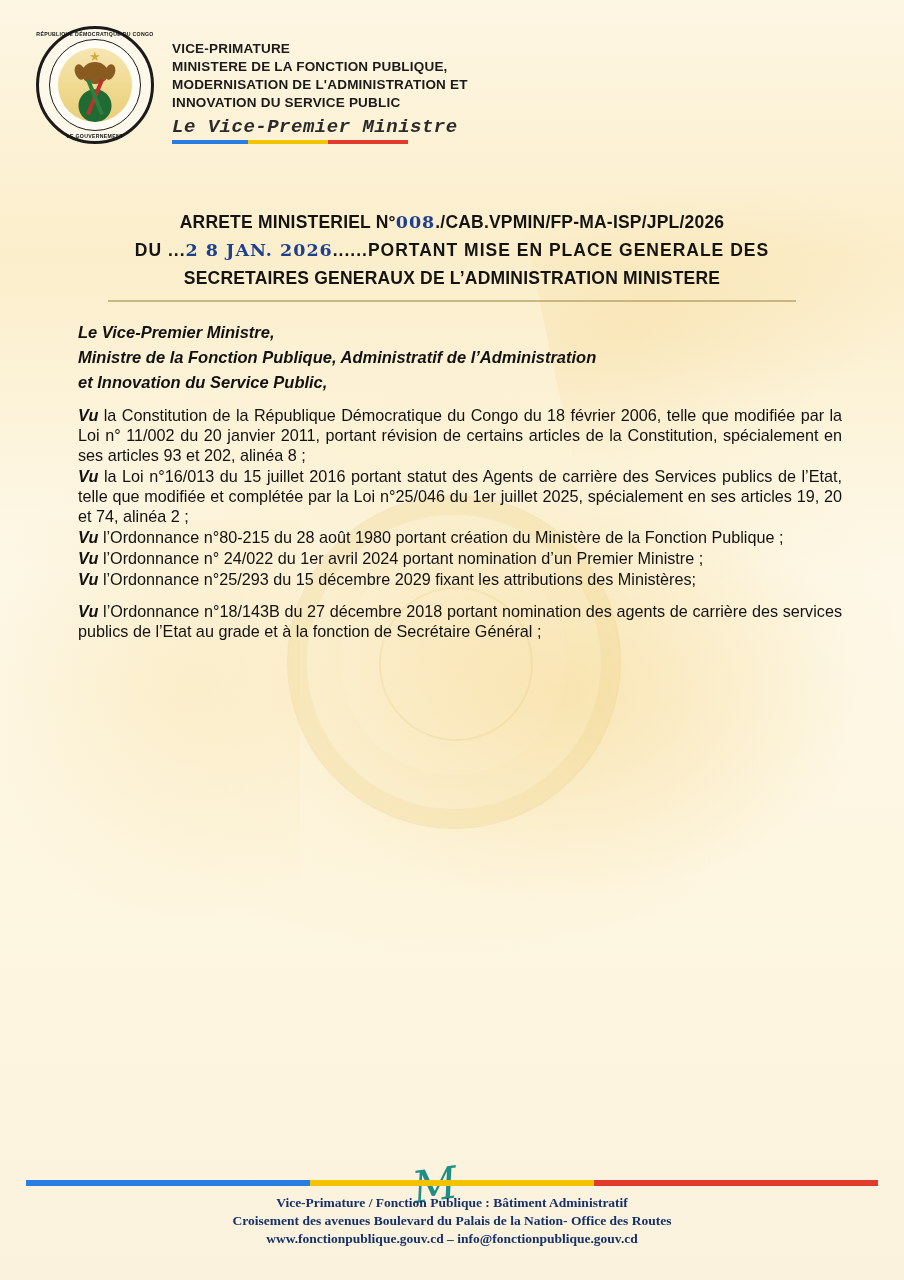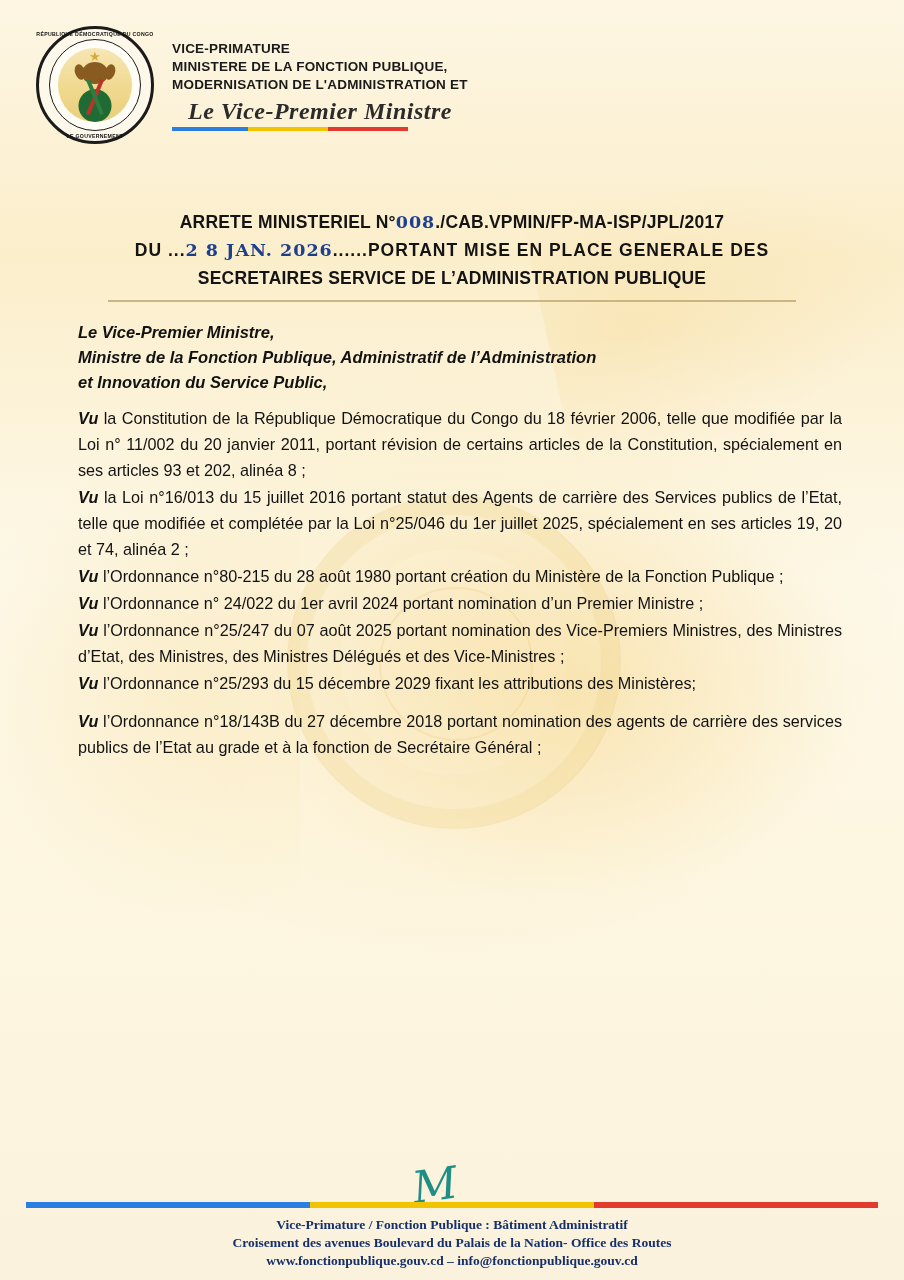--- a/index.html
+++ b/index.html
@@ -176,28 +176,27 @@
   }
   .header-text .line {
     font-size: 13.5px;
     font-weight: bold;
     letter-spacing: 0.2px;
     color: #1a1a1a;
     line-height: 18px;
   }
   .vpm-script {
     margin-top: 4px;
-    font-family: Liberation Serif, serif;
+    font-family: Liberation Mono, monospace;
     font-style: italic;
     font-weight: bold;
-    font-size: 24px;
+    font-size: 19px;
     color: #2b2b2b;
     letter-spacing: 0.5px;
     position: relative;
-    margin-left: 16px;
   }
   .vpm-underline {
     margin-top: 2px;
     width: 236px;
     height: 4px;
     background: linear-gradient(90deg, #2a7de1 0%, #2a7de1 32%, #f2c300 32%, #f2c300 66%, #e23b2e 66%, #e23b2e 100%);
   }
 
   
   .title-block {
@@ -236,21 +235,21 @@
   .lead {
     font-size: 16.5px;
     font-weight: bold;
     font-style: italic;
     line-height: 25px;
     margin-bottom: 10px;
     margin-top: 12px;
   }
   .para {
     font-size: 16.2px;
-    line-height: 26px;
+    line-height: 20px;
     text-align: justify;
     margin: 0 0 1px 0;
   }
   .para.spaced { margin-top: 12px; }
   .vu {
     font-weight: bold;
     font-style: italic;
   }
 
   
@@ -268,21 +267,21 @@
     line-height: 44px;
     user-select: none;
   }
 
   
   .footer {
     position: absolute;
     left: 0;
     right: 0;
     bottom: 0;
-    height: 78px;
+    height: 100px;
   }
   .footer-bar {
     display: flex;
     height: 6px;
     margin: 0 26px;
   }
   .footer-bar span { flex: 1; }
   .fb-blue { background: #2a7de1; }
   .fb-yellow { background: #f2c300; }
   .fb-red { background: #e23b2e; }
@@ -317,33 +316,34 @@
         <div class="head"></div>
         <div class="spear"></div>
         <div class="spear alt"></div>
       </div>
     </div>
 
     <div class="header-text">
       <div class="line">VICE-PRIMATURE</div>
       <div class="line">MINISTERE DE LA FONCTION PUBLIQUE,</div>
       <div class="line">MODERNISATION DE L'ADMINISTRATION ET</div>
+      <div class="line">INNOVATION DU SERVICE PUBLIC</div>
       <div class="vpm-script">Le Vice-Premier Ministre</div>
       <div class="vpm-underline"></div>
     </div>
   </div>
 
   <div class="title-block">
     <div class="title-line">
-      <span>ARRETE MINISTERIEL N°</span><span class="handwrite">008</span><span>./CAB.VPMIN/FP-MA-ISP/JPL/2017</span>
+      <span>ARRETE MINISTERIEL N°</span><span class="handwrite">008</span><span>./CAB.VPMIN/FP-MA-ISP/JPL/2026</span>
     </div>
     <div class="title-line">
       <span class="dots">DU ...</span><span class="handwrite">2 8 JAN. 2026</span><span class="dots">......PORTANT MISE EN PLACE GENERALE DES</span>
     </div>
-    <div class="title-line">SECRETAIRES SERVICE DE L’ADMINISTRATION PUBLIQUE</div>
+    <div class="title-line">SECRETAIRES GENERAUX DE L’ADMINISTRATION MINISTERE</div>
     <div class="title-rule"></div>
   </div>
 
   <div class="body">
     <div class="lead">
       <div>Le Vice-Premier Ministre,</div>
       <div>Ministre de la Fonction Publique, Administratif de l’Administration</div>
       <div>et Innovation du Service Public,</div>
     </div>
 
@@ -353,23 +353,20 @@
     <p class="para">
       <span class="vu">Vu</span><span> la Loi n°16/013 du 15 juillet 2016 portant statut des Agents de carrière des Services publics de l’Etat, telle que modifiée et complétée par la Loi n°25/046 du 1er juillet 2025, spécialement en ses articles 19, 20 et 74, alinéa 2 ;</span>
     </p>
     <p class="para">
       <span class="vu">Vu</span><span> l’Ordonnance n°80-215 du 28 août 1980 portant création du Ministère de la Fonction Publique ;</span>
     </p>
     <p class="para">
       <span class="vu">Vu</span><span> l’Ordonnance n° 24/022 du 1er avril 2024 portant nomination d’un Premier Ministre ;</span>
     </p>
     <p class="para">
-      <span class="vu">Vu</span><span> l’Ordonnance n°25/247 du 07 août 2025 portant nomination des Vice-Premiers Ministres, des Ministres d’Etat, des Ministres, des Ministres Délégués et des Vice-Ministres ;</span>
-    </p>
-    <p class="para">
       <span class="vu">Vu</span><span> l’Ordonnance n°25/293 du 15 décembre 2029 fixant les attributions des Ministères;</span>
     </p>
     <p class="para spaced">
       <span class="vu">Vu</span><span> l’Ordonnance n°18/143B du 27 décembre 2018 portant nomination des agents de carrière des services publics de l’Etat au grade et à la fonction de Secrétaire Général ;</span>
     </p>
   </div>
 
   <div class="signature">M</div>
 
   <div class="footer">

